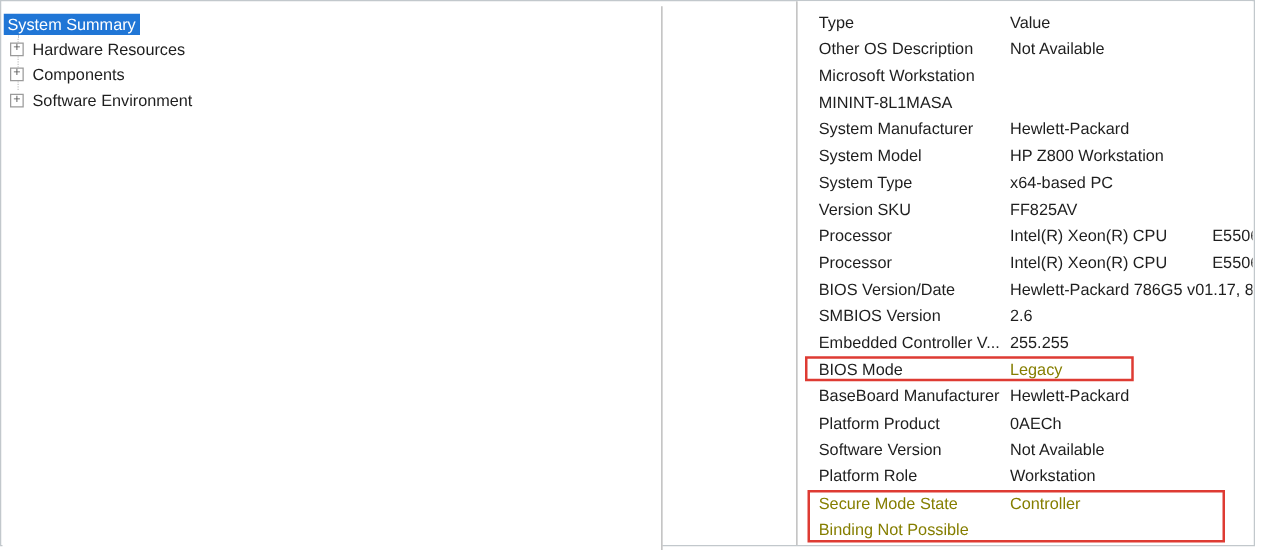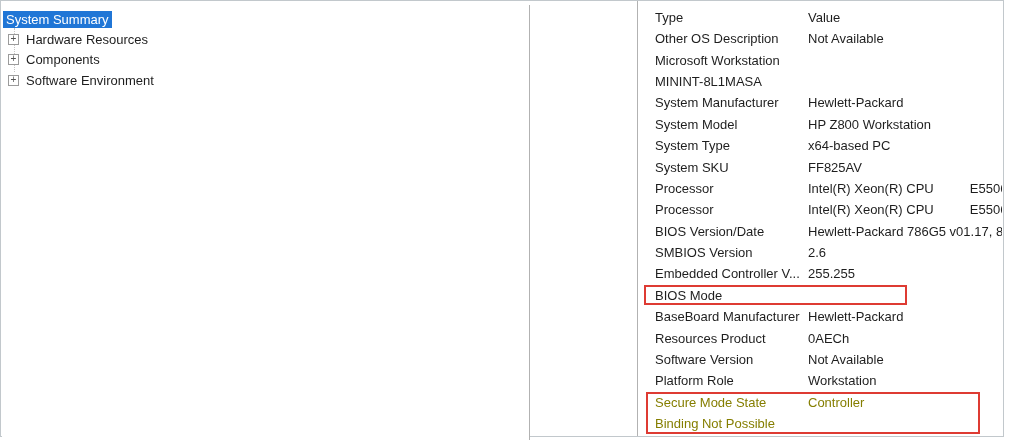--- a/index.html
+++ b/index.html
@@ -123,21 +123,21 @@
     <div class="cell-item">System Model</div>
     <div class="cell-value">HP Z800 Workstation</div>
   </div>
 
   <div class="row">
     <div class="cell-item">System Type</div>
     <div class="cell-value">x64-based PC</div>
   </div>
 
   <div class="row">
-    <div class="cell-item">System SKU</div>
+    <div class="cell-item">Version SKU</div>
     <div class="cell-value">FF825AV</div>
   </div>
 
   <div class="row">
     <div class="cell-item">Processor</div>
     <div class="cell-value">Intel(R) Xeon(R) CPU          E5506</div>
   </div>
 
   <div class="row">
     <div class="cell-item">Processor</div>
@@ -154,29 +154,30 @@
     <div class="cell-value">2.6</div>
   </div>
 
   <div class="row">
     <div class="cell-item">Embedded Controller V...</div>
     <div class="cell-value">255.255</div>
   </div>
 
   <div class="row">
     <div class="cell-item">BIOS Mode</div>
+    <div class="cell-value olive">Legacy</div>
   </div>
 
   <div class="row">
     <div class="cell-item">BaseBoard Manufacturer</div>
     <div class="cell-value">Hewlett-Packard</div>
   </div>
 
   <div class="row">
-    <div class="cell-item">Resources Product</div>
+    <div class="cell-item">Platform Product</div>
     <div class="cell-value">0AECh</div>
   </div>
 
   <div class="row">
     <div class="cell-item">Software Version</div>
     <div class="cell-value">Not Available</div>
   </div>
 
   <div class="row">
     <div class="cell-item">Platform Role</div>

